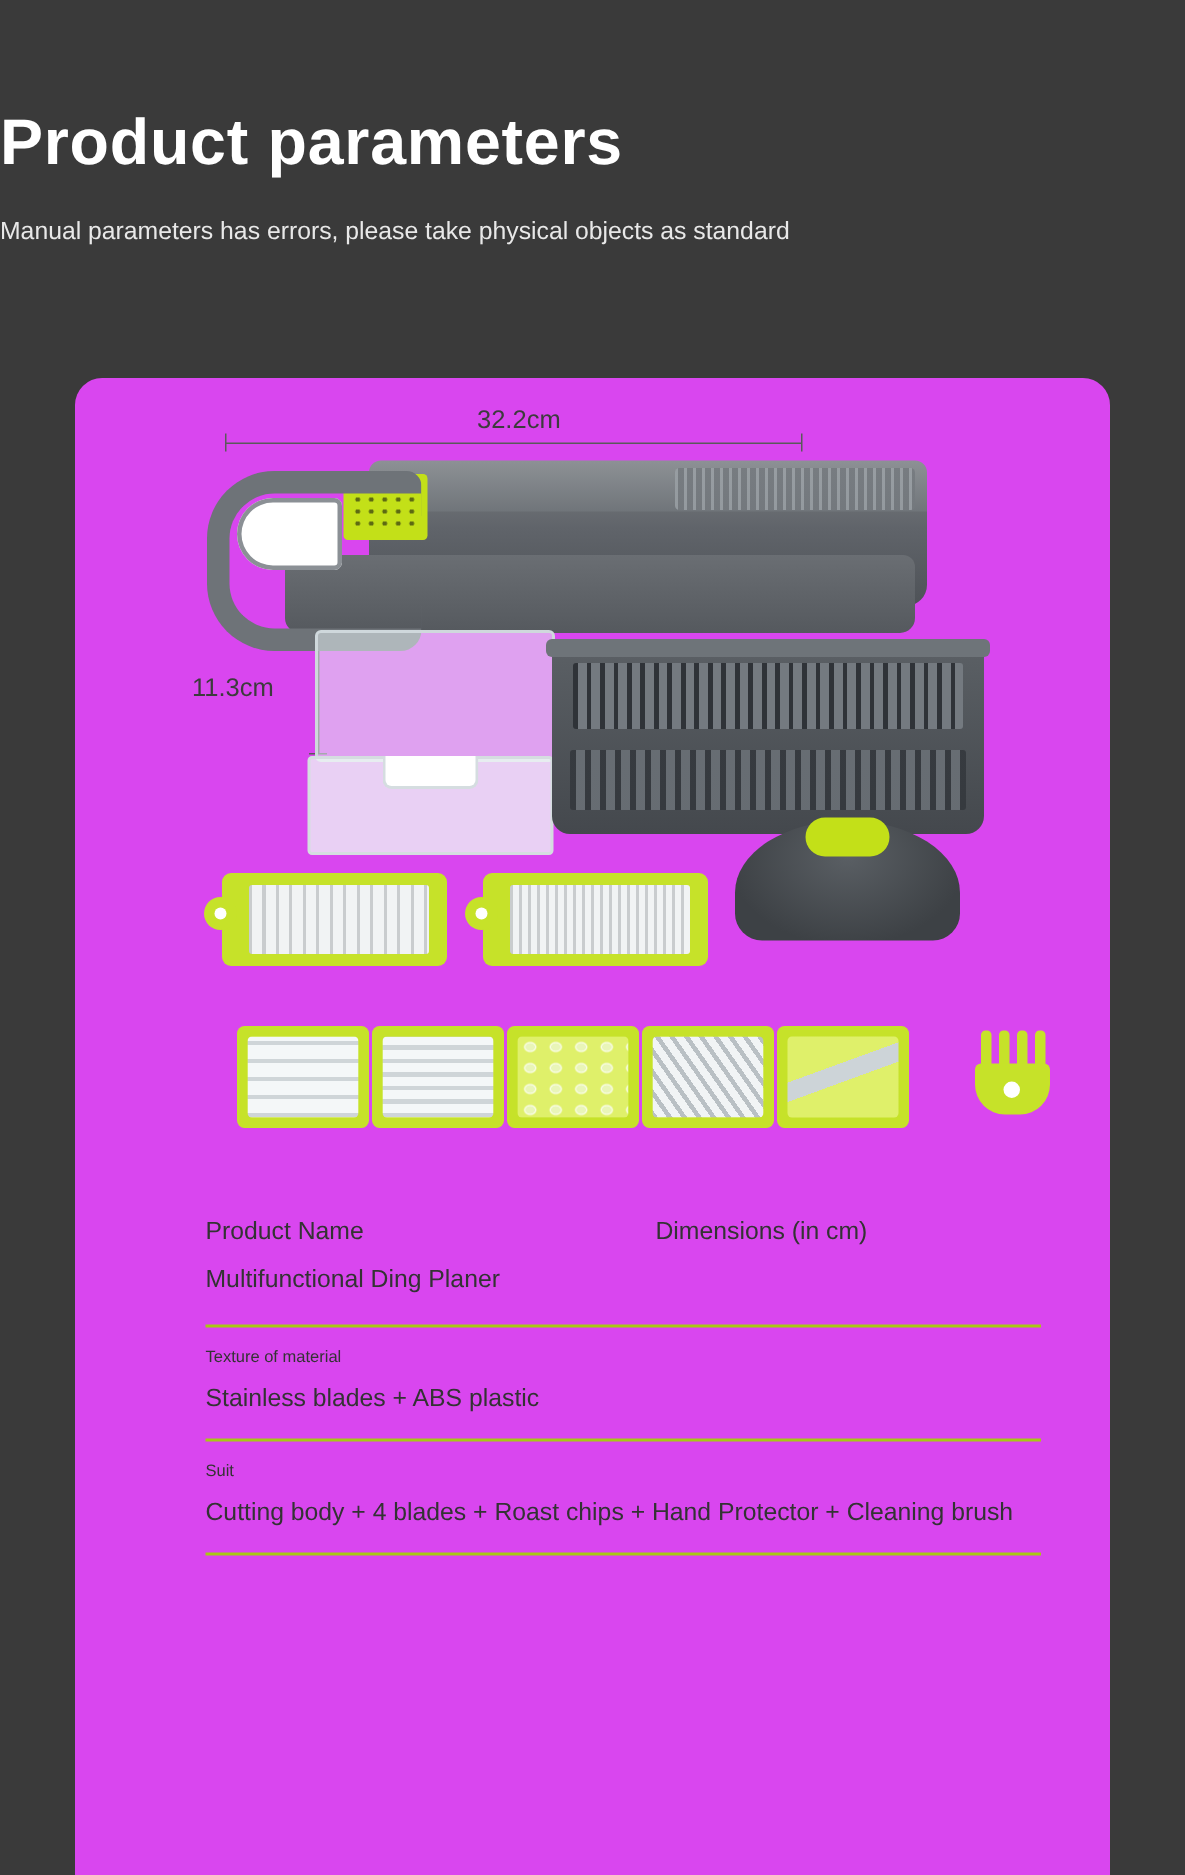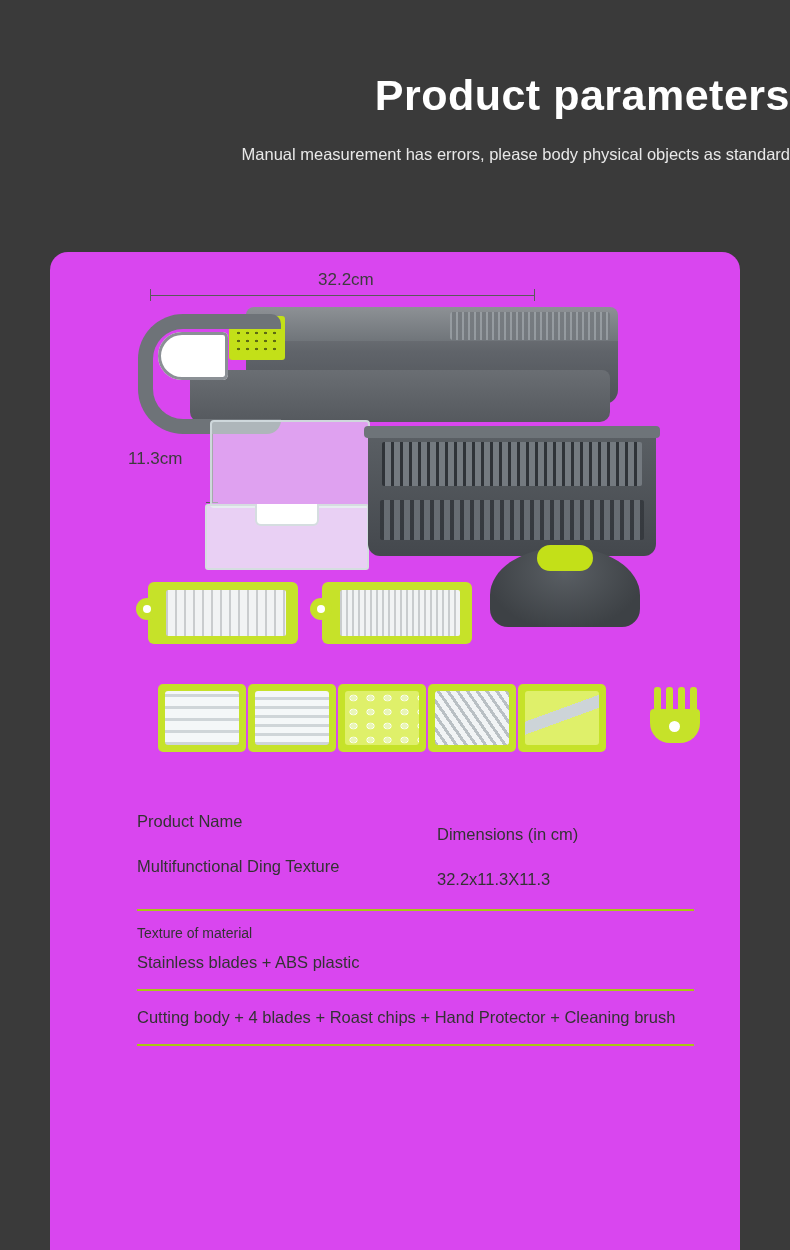--- a/index.html
+++ b/index.html
@@ -13,21 +13,21 @@
     font-family: "Liberation Sans", sans-serif;
     overflow: hidden;
   }
   .page {
     position: relative;
     width: 790px;
     height: 1250px;
     background: #3a3a3a;
   }
   .header {
-    text-align: right;
+    text-align: left;
     padding-top: 72px;
   }
   .title {
     color: #ffffff;
     font-size: 43px;
     font-weight: bold;
     letter-spacing: 0.5px;
     margin: 0;
     line-height: 1.1;
   }
@@ -341,45 +341,45 @@
   .spec-block {
     padding: 0 58px 0 75px;
   }
   .spec-row {
     display: flex;
     font-size: 16.5px;
     color: #333333;
     line-height: 32px;
   }
   .spec-row .col-left { width: 300px; }
-  .spec-row .col-right { flex: 1; margin-top: 13px; }
+  .spec-row .col-right { flex: 1; }
   .spec-sep {
     height: 2px;
     background: #a8c814;
     margin: 14px 58px 14px 75px;
   }
   .spec-text {
     font-size: 16.5px;
     color: #333333;
     line-height: 25px;
   }
   .spec-label {
-    font-size: 14px;
+    font-size: 11px;
     color: #333333;
     margin-bottom: 9px;
   }
 </style>
 </head>
 <body>
 
 <div class="page">
 
   <div class="header">
     <h1 class="title">Product parameters</h1>
-    <div class="subtitle">Manual measurement has errors, please body physical objects as standard</div>
+    <div class="subtitle">Manual parameters has errors, please take physical objects as standard</div>
   </div>
 
   <div class="card">
 
     <div class="illus">
 
       <div class="dim-line-h" style="left:100px; top:43px; width:384px;"></div>
       <div class="tick-v" style="left:100px; top:37px;"></div>
       <div class="tick-v" style="left:484px; top:37px;"></div>
       <div class="dim-label" style="left:268px; top:18px;">32.2cm</div>
@@ -448,35 +448,35 @@
     </div>
 
     <div class="specs">
 
       <div class="spec-block">
         <div class="spec-row">
           <div class="col-left">Product Name</div>
           <div class="col-right">Dimensions (in cm)</div>
         </div>
         <div class="spec-row">
-          <div class="col-left">Multifunctional Ding Texture</div>
-          <div class="col-right">32.2x11.3X11.3</div>
+          <div class="col-left">Multifunctional Ding Planer</div>
         </div>
       </div>
 
       <div class="spec-sep"></div>
 
       <div class="spec-block">
         <div class="spec-label">Texture of material</div>
         <div class="spec-text">Stainless blades + ABS plastic</div>
       </div>
 
       <div class="spec-sep"></div>
 
       <div class="spec-block">
+        <div class="spec-label">Suit</div>
         <div class="spec-text" style="max-width:545px;">Cutting body + 4 blades + Roast chips + Hand Protector + Cleaning brush</div>
       </div>
 
       <div class="spec-sep"></div>
     </div>
 
   </div>
 </div>
 
 </body></html>

